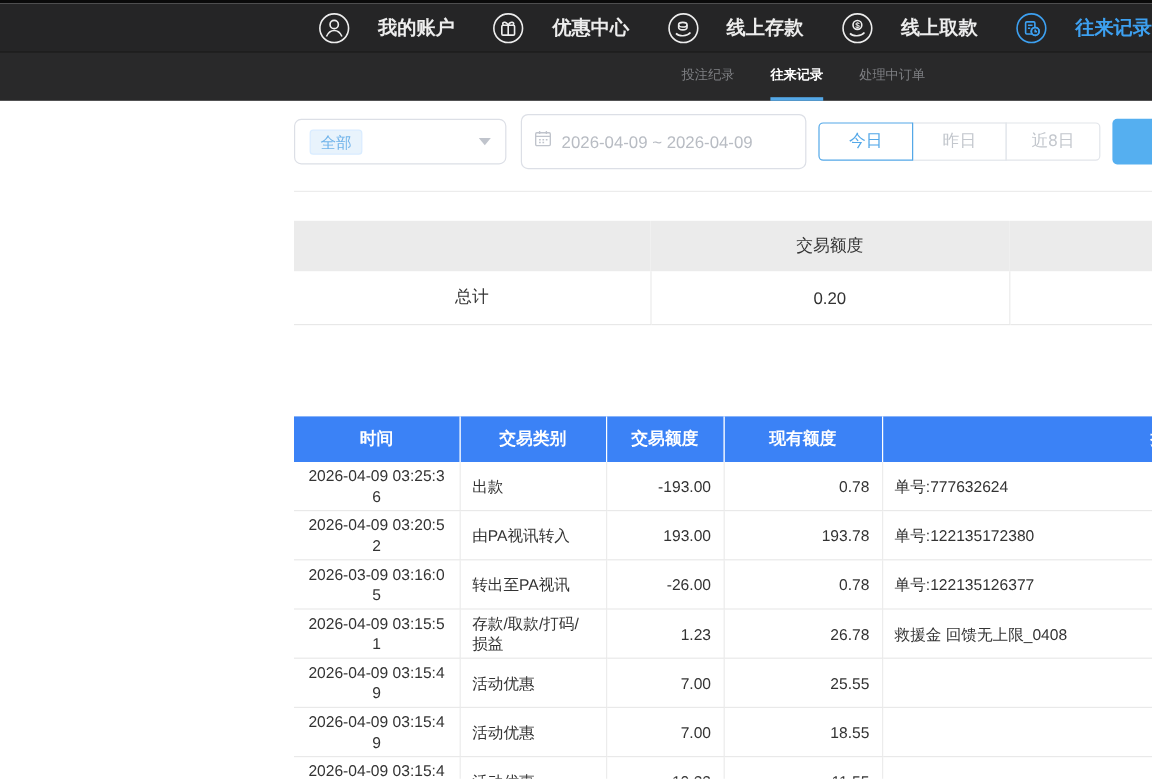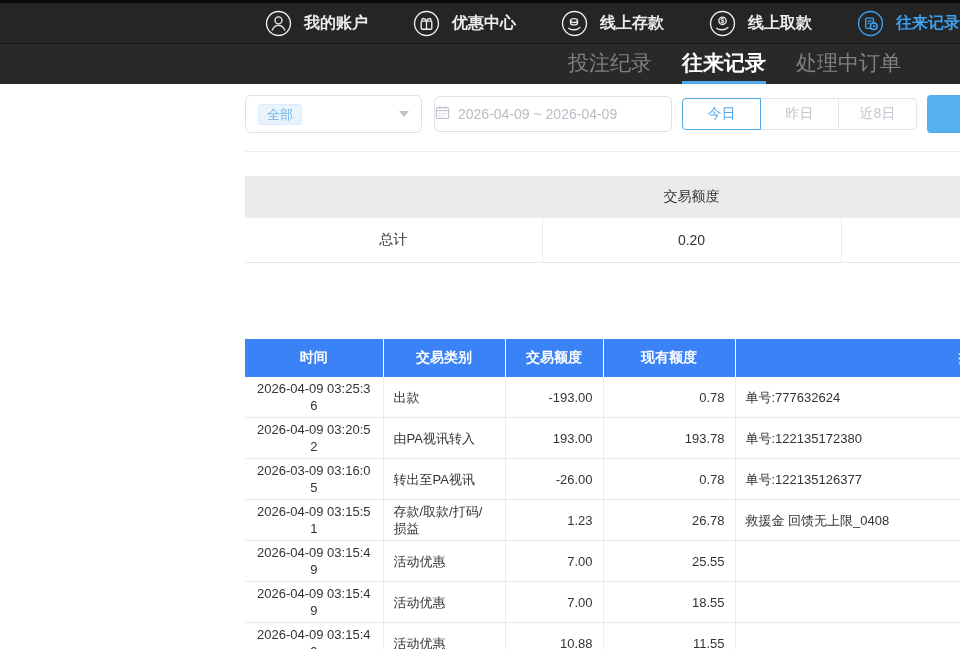--- a/index.html
+++ b/index.html
@@ -7,43 +7,43 @@
     width:960px;height:649px;overflow:hidden;background:#ffffff;
     font-family:"Liberation Sans","DejaVu Sans",sans-serif;
     position:relative;
   }
   
   .top-strip{height:3px;background:#0a0a0a;}
   .topbar{
     height:40px;background:#252526;display:flex;align-items:center;
     justify-content:space-between;padding-left:265px;border-bottom:1px solid #151515;
   }
-  .nav-item{display:flex;align-items:center;gap:12px;color:#ededed;
+  .nav-item{display:flex;align-items:center;gap:23px;color:#ededed;
     font-size:16px;font-weight:bold;cursor:pointer;white-space:nowrap;}
   .nav-item.active{color:#3da0f0;}
   .nav-item svg{display:block;}
   
   .tabbar{height:40px;background:#29292a;display:flex;align-items:stretch;padding-left:568px;}
-  .tab{display:flex;align-items:center;margin-right:30px;font-size:21px;color:#7f8084;
+  .tab{display:flex;align-items:center;margin-right:30px;font-size:11px;color:#7f8084;
     border-bottom:3px solid transparent;cursor:pointer;white-space:nowrap;}
   .tab.active{color:#ffffff;font-weight:bold;border-bottom-color:#54a8e8;}
   
   .content{margin-left:245px;width:965px;}
   .filter-row{margin-top:11px;display:flex;align-items:center;}
   .select-box{
     width:177px;height:38px;border:1px solid #dcdfe6;border-radius:6px;background:#fff;
     display:flex;align-items:center;padding:0 12px;box-sizing:border-box;cursor:pointer;
   }
   .tag{background:#e8f3fc;border:1px solid #d9ecff;color:#6fb3ea;font-size:13px;
     padding:3px 8px;border-radius:3px;line-height:1;}
   .caret{margin-left:auto;width:0;height:0;border-left:5px solid transparent;
     border-right:5px solid transparent;border-top:6px solid #c0c4cc;}
   .date-box{
-    margin-left:12px;width:238px;height:36px;border:1px solid #dcdfe6;border-radius:6px;
-    background:#fff;display:flex;align-items:center;padding:0 0;box-sizing:border-box;
+    margin-left:12px;width:238px;height:46px;border:1px solid #dcdfe6;border-radius:6px;
+    background:#fff;display:flex;align-items:center;padding:0 10px;box-sizing:border-box;
     gap:8px;cursor:pointer;
   }
   .date-text{color:#b8bcc3;font-size:14px;white-space:nowrap;}
   .btn-group{margin-left:10px;display:flex;}
   .qbtn{height:32px;width:79px;box-sizing:border-box;background:#fff;border:1px solid #e2e5ea;
     color:#c3c7cd;font-size:14px;display:flex;align-items:center;justify-content:center;
     cursor:pointer;margin-left:-1px;white-space:nowrap;font-family:inherit;}
   .qbtn:first-child{margin-left:0;border-radius:4px 0 0 4px;}
   .qbtn:last-child{border-radius:0 4px 4px 0;}
   .qbtn.active{border:1px solid #54a8e8;color:#54a8e8;position:relative;z-index:2;}

